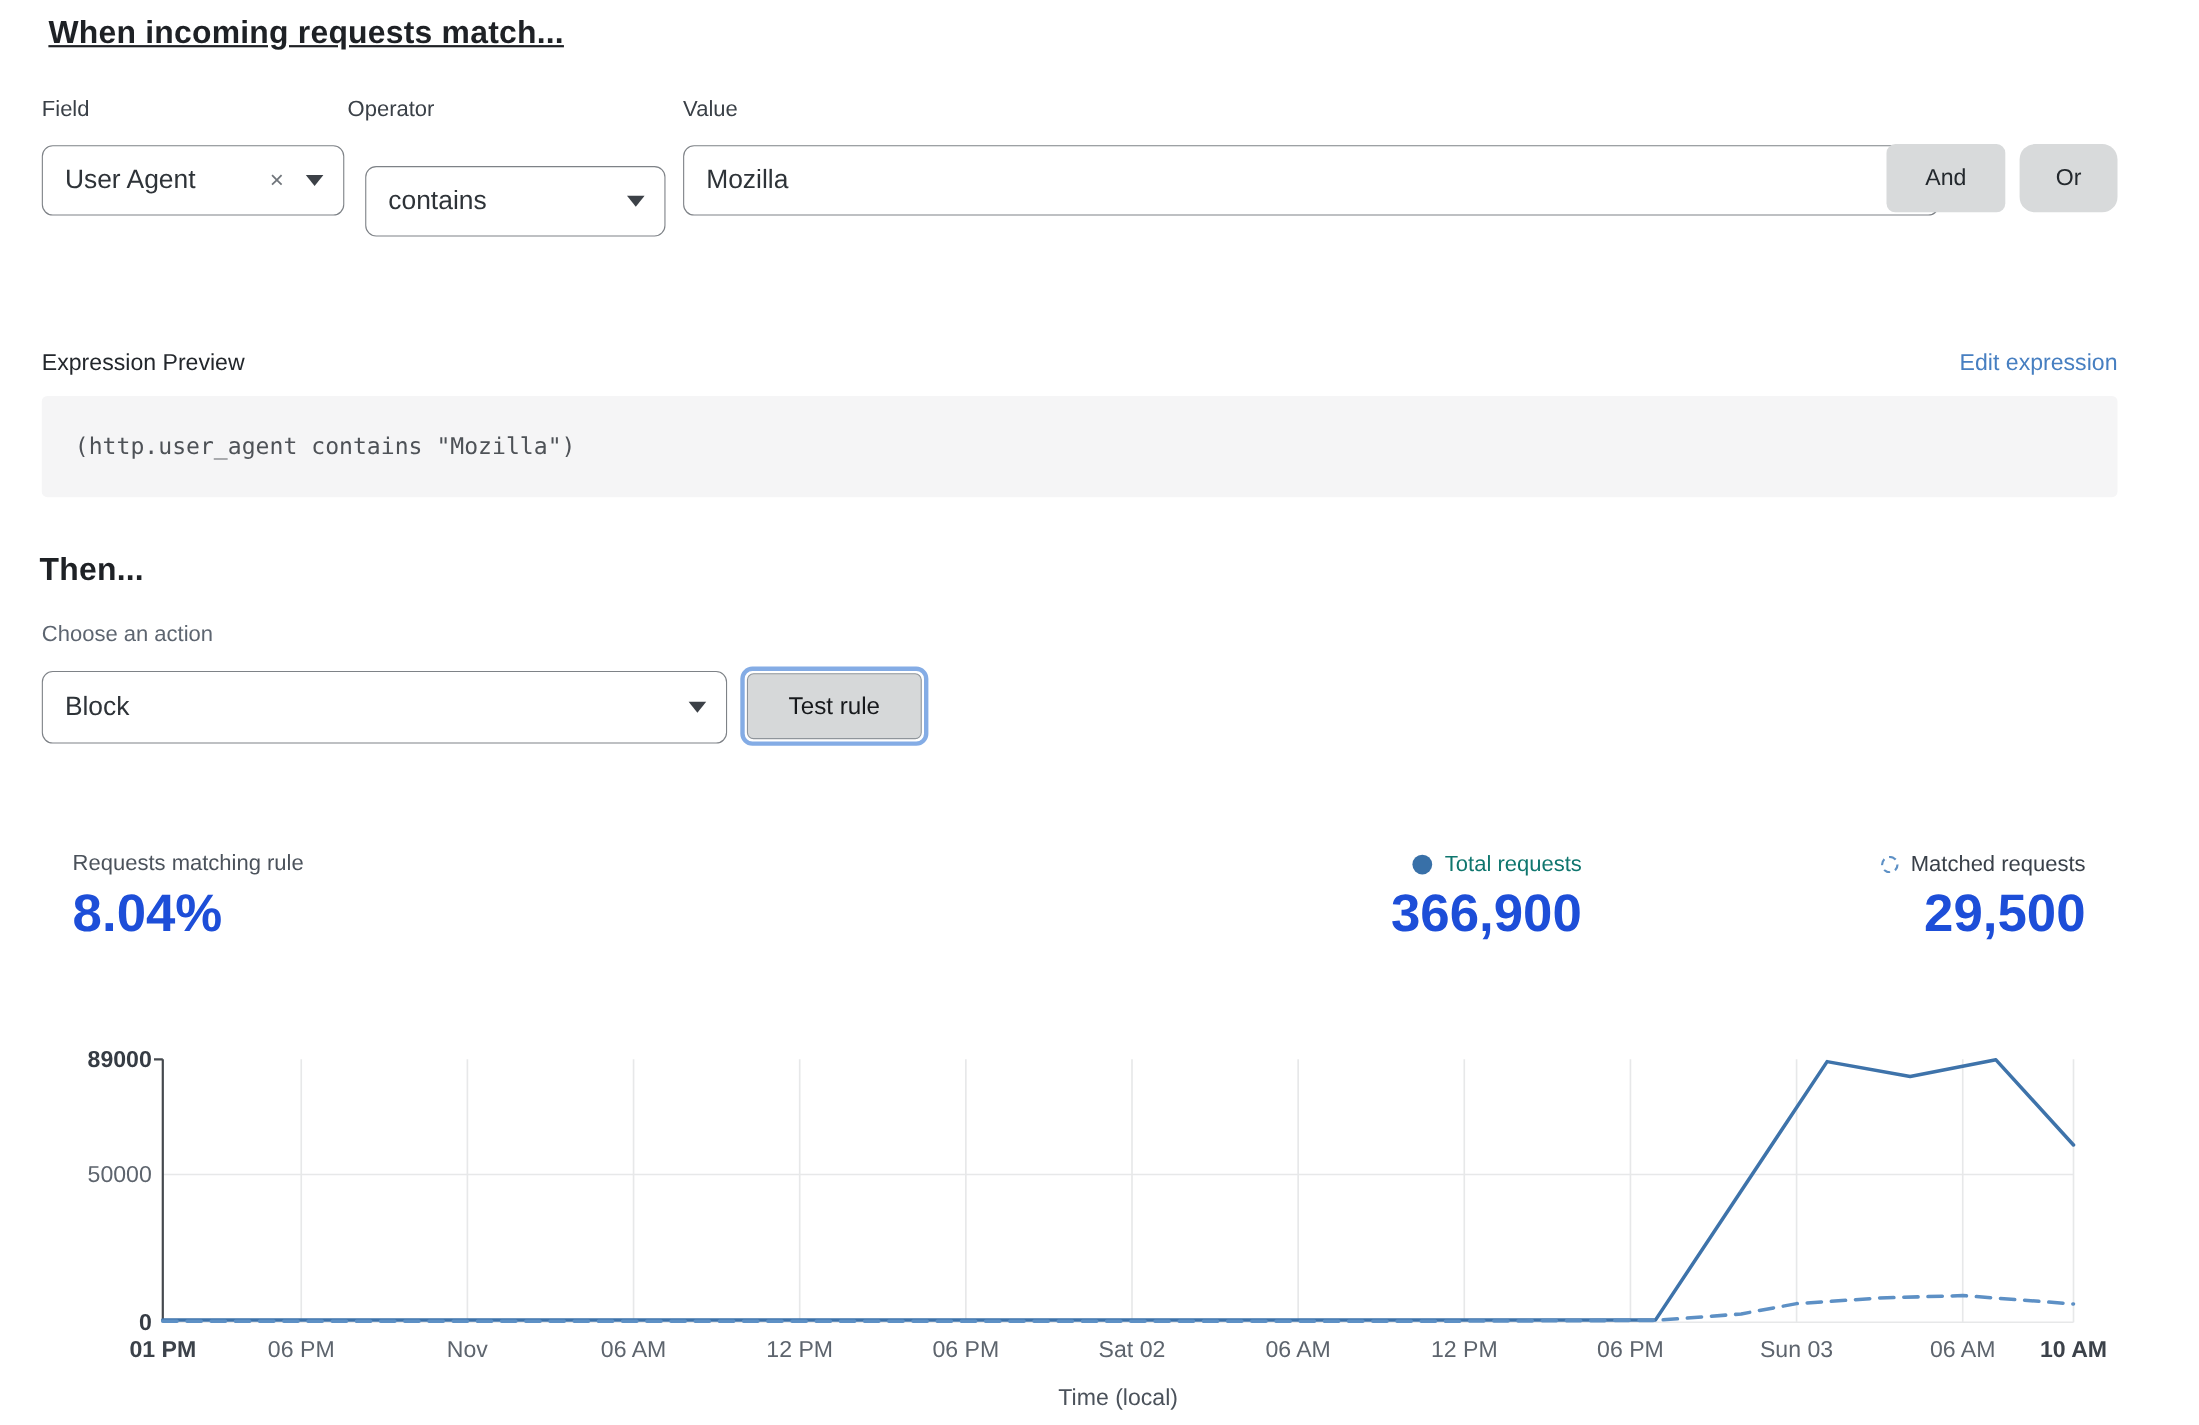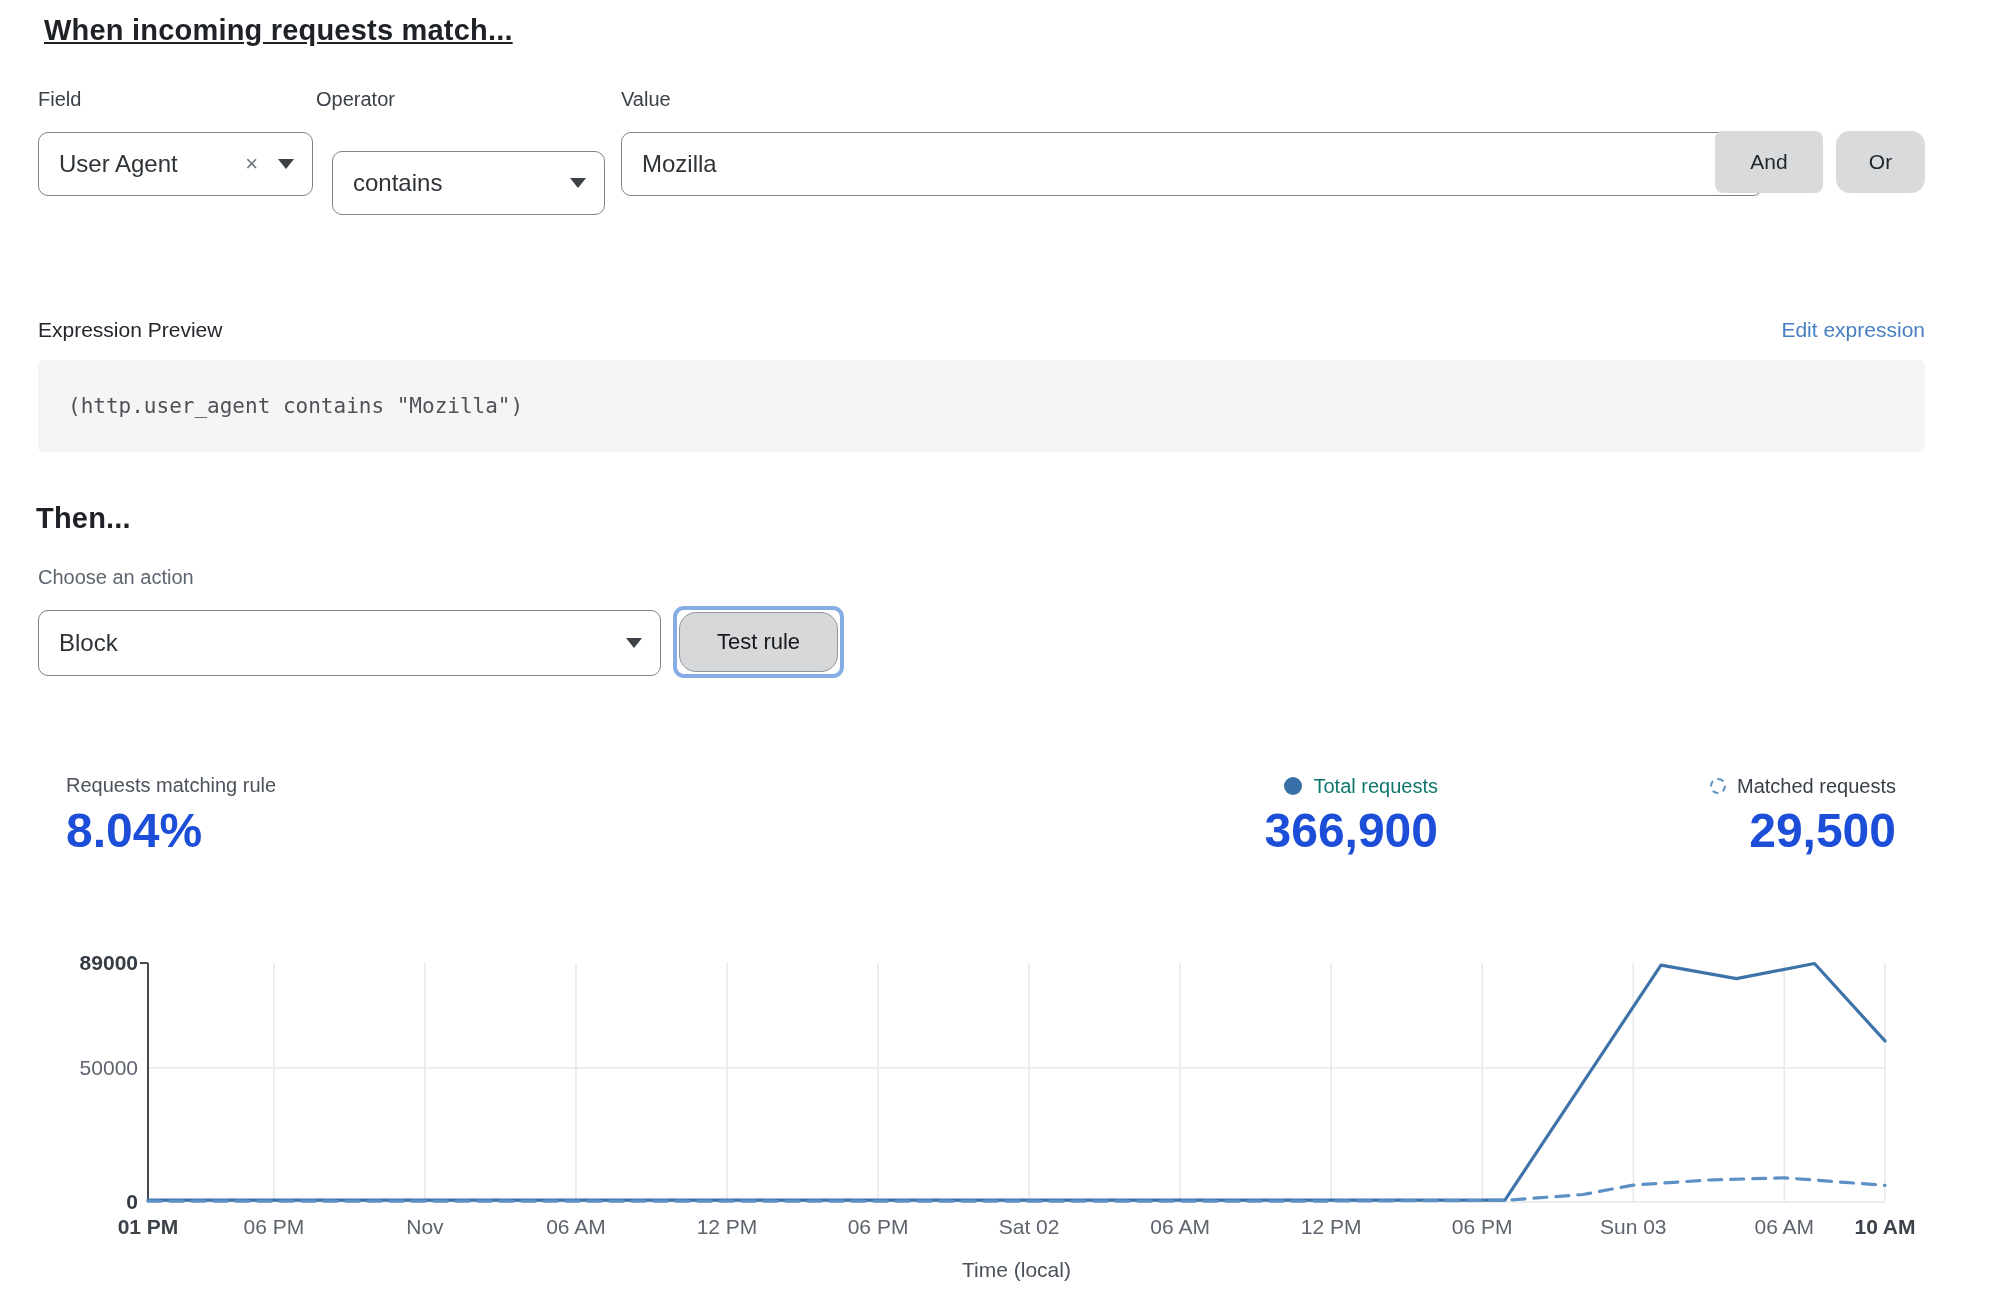--- a/index.html
+++ b/index.html
@@ -26,21 +26,21 @@
     display:flex; align-items:center; justify-content:center; font-family:inherit; }
 
   
   .link { font-size:21px; color:#477fc1; text-decoration:none; }
   .codeblock { background:#f5f5f6; border-radius:5px; }
   .codeblock code { font-family:"DejaVu Sans Mono", monospace; font-size:21px; color:#4e5257;
     line-height:92px; padding-left:30px; display:block; white-space:pre; }
 
   
   .focus-ring { border:4px solid #84ace5; border-radius:11px; background:#ffffff; padding:2px; }
-  .test-btn { width:100%; height:100%; background:#d6d8d9; border:1px solid #8f959b; border-radius:17px;
+  .test-btn { width:100%; height:100%; background:#d6d8d9; border:1px solid #8f959b; border-radius:6px;
     font-size:22px; color:#17191c; font-family:inherit; display:flex; align-items:center; justify-content:center; }
 
   
   .stat-label { font-size:20px; color:#4b525b; }
   .stat-value { font-size:48px; font-weight:bold; color:#1d4ed8; line-height:1; }
   .legend { display:flex; flex-direction:column; align-items:flex-end; }
   .legend-row { display:flex; align-items:center; gap:11px; height:24px; }
   .dot { width:18px; height:18px; border-radius:50%; background:#3870a8; }
   .dash-circle { width:16px; height:16px; border-radius:50%; border:2px dashed #5d90c5; background:#fff; }
   .legend .stat-value { margin-top:9px; }

